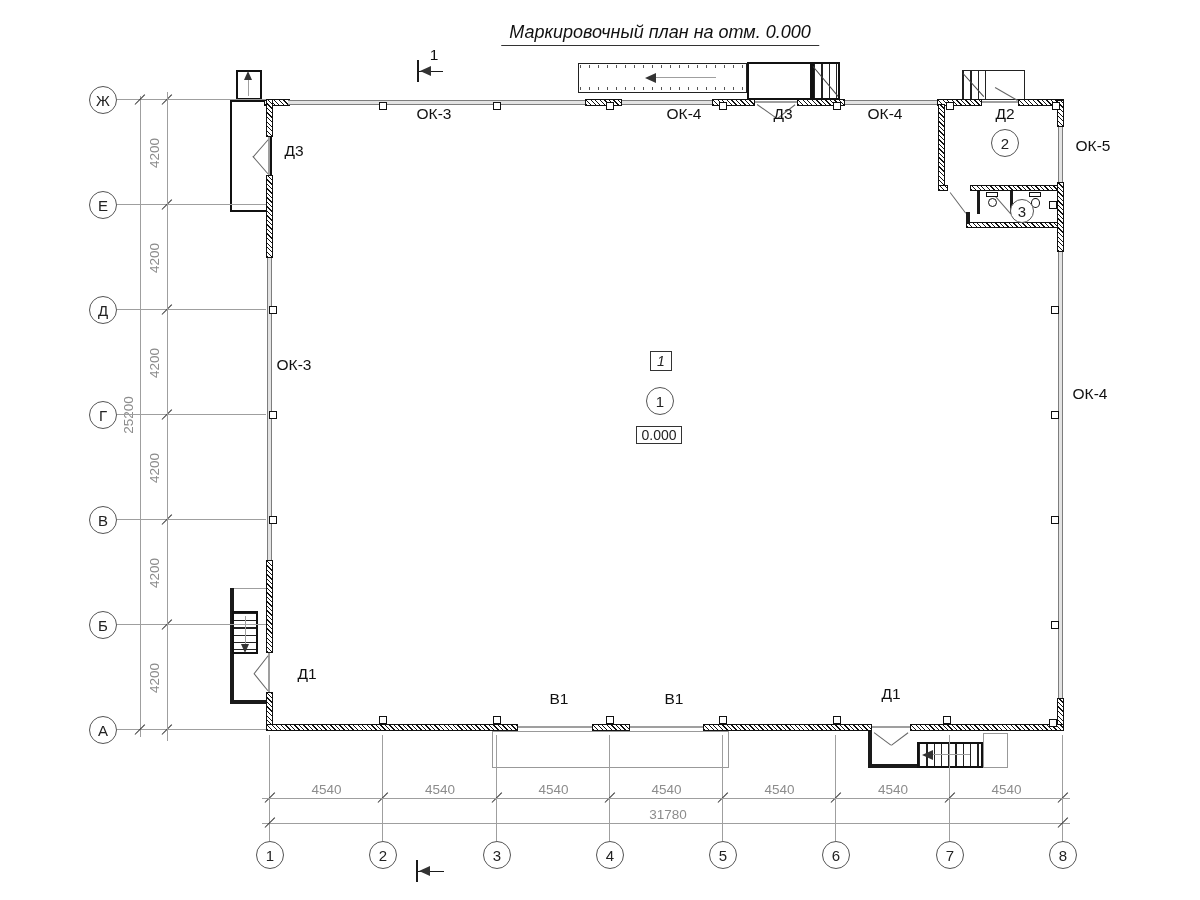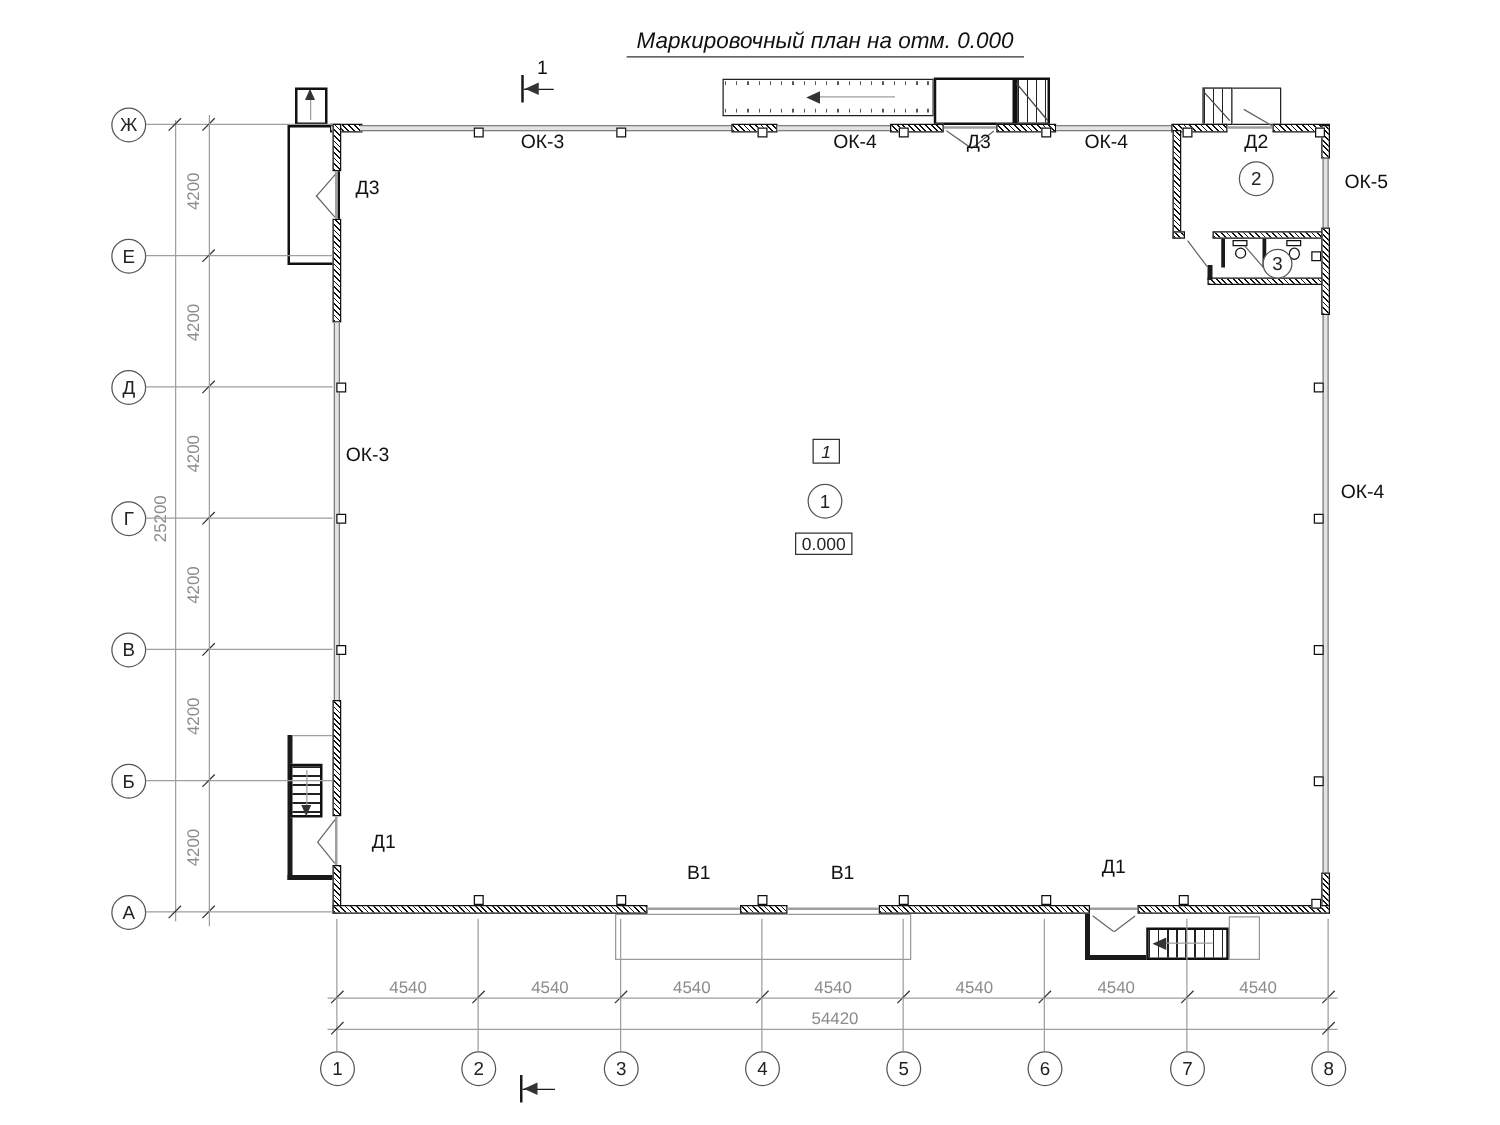--- a/index.html
+++ b/index.html
@@ -151,21 +151,21 @@
   <div class="lbl" style="left:294px;top:142px;">Д3</div>
   <div class="lbl" style="left:1093px;top:137px;">ОК-5</div>
   <div class="lbl" style="left:294px;top:356px;">ОК-3</div>
   <div class="lbl" style="left:1090px;top:385px;">ОК-4</div>
   <div class="lbl" style="left:307px;top:665px;">Д1</div>
   <div class="lbl" style="left:559px;top:690px;">В1</div>
   <div class="lbl" style="left:674px;top:690px;">В1</div>
   <div class="lbl" style="left:891px;top:685px;">Д1</div>
 
   <div class="dim v" style="left:105px;top:406px;width:48px;height:18px;">25200</div>
-  <div class="dim" style="left:638px;top:806px;width:60px;">54420</div>
+  <div class="dim" style="left:638px;top:806px;width:60px;">31780</div>
 <div class="gl" style="left:117px;top:99.4px;width:149px;height:1.1px;"></div>
     <div class="axis-circle" style="left:89px;top:86px;">Ж</div>
     <div class="tick" style="left:160px;top:99.3px;"></div>
     <div class="gl" style="left:117px;top:204.4px;width:149px;height:1.1px;"></div>
     <div class="axis-circle" style="left:89px;top:191px;">Е</div>
     <div class="tick" style="left:160px;top:204.3px;"></div>
     <div class="gl" style="left:117px;top:309.4px;width:149px;height:1.1px;"></div>
     <div class="axis-circle" style="left:89px;top:296px;">Д</div>
     <div class="tick" style="left:160px;top:309.3px;"></div>
     <div class="gl" style="left:117px;top:414.4px;width:149px;height:1.1px;"></div>

